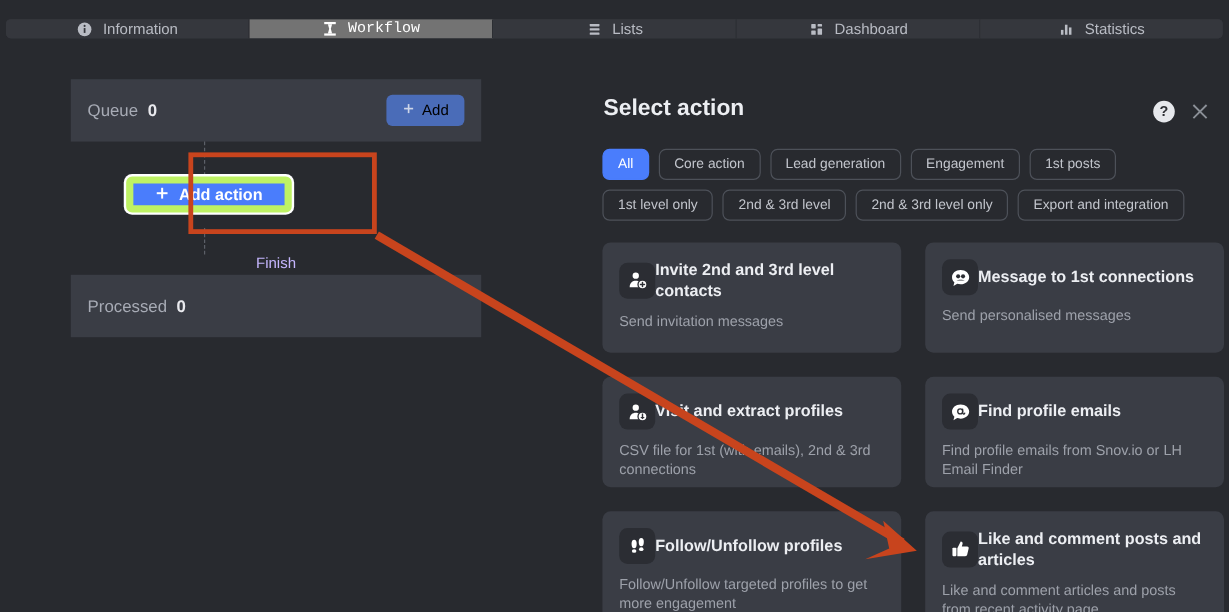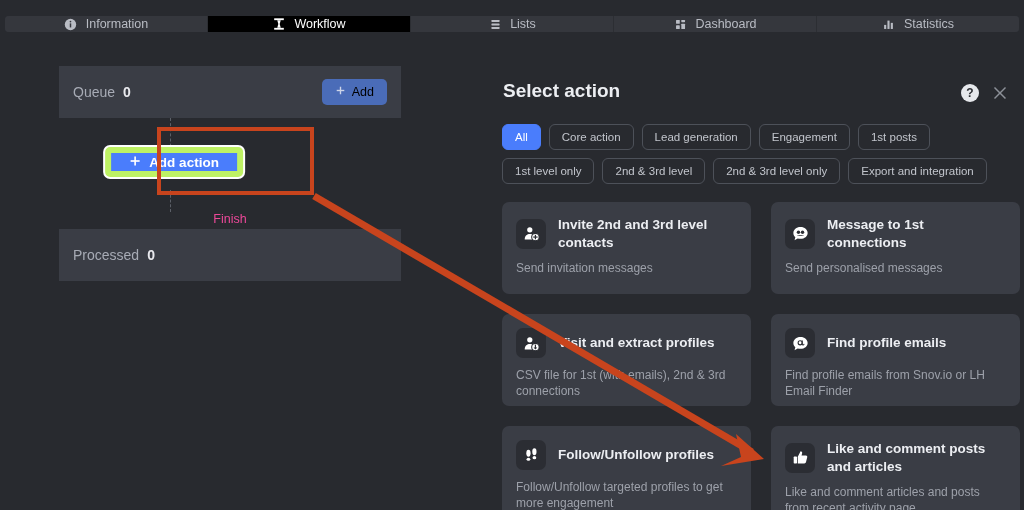--- a/index.html
+++ b/index.html
@@ -33,22 +33,23 @@
     justify-content: center;
     gap: 8px;
     font-size: 12.5px;
     color: #b9bcc4;
     background: #35373d;
     border-right: 1px solid #2c2e33;
     cursor: pointer;
   }
   .tab:last-child { border-right: none; }
   .tab.active {
-    background: #000000;
+    background: #737373;
     color: #ffffff;
+    font-family: Liberation Mono, monospace;
   }
   .tab .ico { display: flex; align-items: center; justify-content: center; width: 14px; height: 14px; }
 
   
   .workflow { position: absolute; left: 59px; top: 66px; width: 342px; }
 
   .wf-box {
     background: #3a3d45;
     border-radius: 0;
     height: 52px;
@@ -85,21 +86,21 @@
   .conn-a { top: 118px; height: 44px; }
   .conn-b { top: 190px; height: 22px; }
 
   .finish-label {
     position: absolute;
     left: 59px;
     top: 212px;
     width: 342px;
     text-align: center;
     font-size: 12.5px;
-    color: #ec4899;
+    color: #c4b5fd;
   }
 
   .add-action-wrap {
     position: absolute;
     left: 174px;
     top: 147px;
     transform: translateX(-50%);
   }
   .add-action-btn {
     background: #4a7dfc;
@@ -209,21 +210,21 @@
     gap: 20px;
   }
   .card {
     background: #3a3d45;
     border-radius: 7px;
     padding: 14px 14px 16px 14px;
     height: 92px;
     cursor: pointer;
     overflow: hidden;
   }
-  .card-head { display: flex; align-items: center; gap: 12px; }
+  .card-head { display: flex; align-items: center; }
   .card-icon {
     width: 30px; height: 30px;
     min-width: 30px;
     border-radius: 7px;
     background: #2b2d33;
     display: flex;
     align-items: center;
     justify-content: center;
   }
   .card-title {

